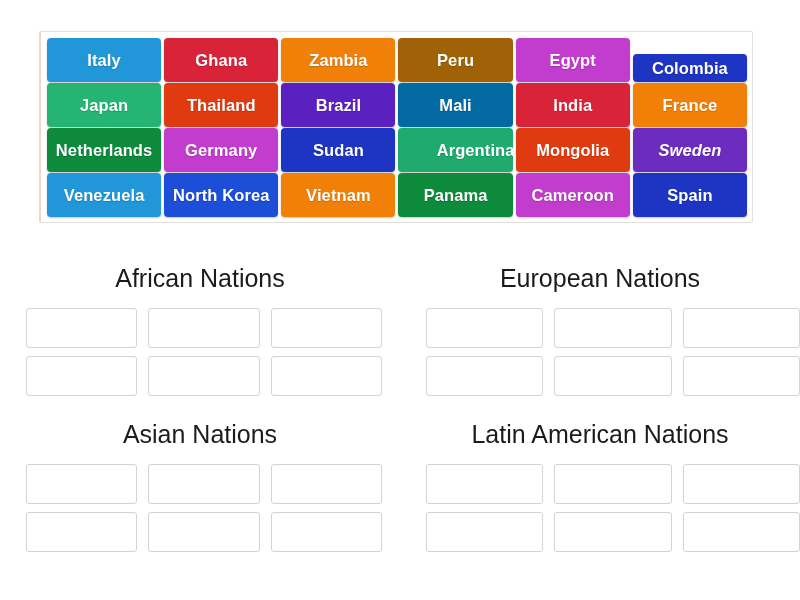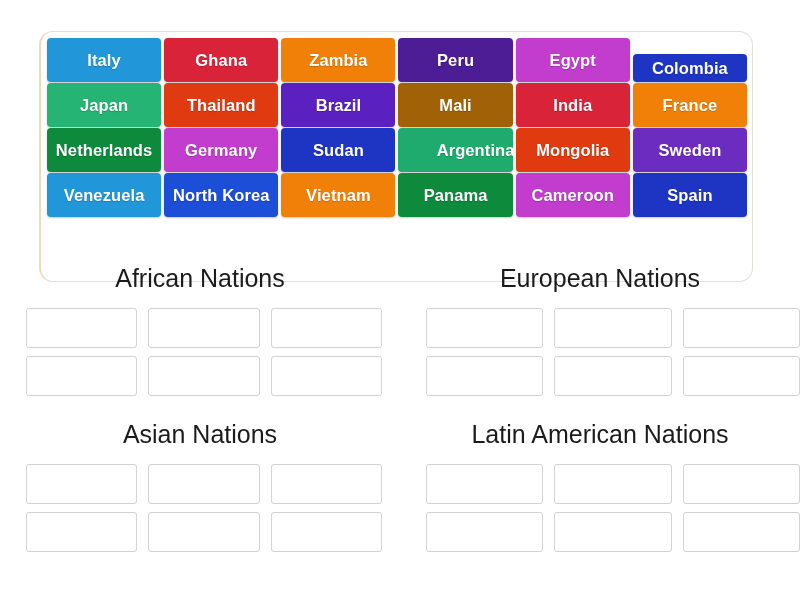--- a/index.html
+++ b/index.html
@@ -18,25 +18,25 @@
     height: 600px;
     background: #ffffff;
   }
 
   
   .word-bank {
     position: absolute;
     left: 39px;
     top: 31px;
     width: 714px;
-    height: 251px;
+    height: 192px;
     background: #ffffff;
     border: 1px solid #e3e0dc;
     border-left: 2px solid #f0d8bc;
-    border-radius: 14px;
+    border-radius: 2px;
     padding: 6px 5px 5px 6px;
   }
 
   .tile-grid {
     display: grid;
     grid-template-columns: repeat(6, 1fr);
     grid-auto-rows: 44px;
     gap: 1px 3px;
   }
 
@@ -106,35 +106,35 @@
 </head>
 <body>
 
 <div id="app">
 
   <div class="word-bank">
     <div class="tile-grid">
         <div class="tile" style="background: rgb(33, 150, 217);">Italy</div>
         <div class="tile" style="background: rgb(217, 35, 56);">Ghana</div>
         <div class="tile" style="background: rgb(240, 128, 8);">Zambia</div>
-        <div class="tile" style="background: #4c1d95; text-align: right;">Peru</div>
+        <div class="tile" style="background: #a16207; text-align: right;">Peru</div>
         <div class="tile" style="background: rgb(194, 60, 206);">Egypt</div>
         <div class="tile" style="background: rgb(30, 53, 196); margin-top: 16px;">Colombia</div>
         <div class="tile" style="background: rgb(37, 180, 115);">Japan</div>
         <div class="tile" style="background: rgb(224, 58, 16);">Thailand</div>
         <div class="tile" style="background: rgb(91, 33, 192);">Brazil</div>
-        <div class="tile" style="background: #a16207;">Mali</div>
+        <div class="tile" style="background: #0369a1;">Mali</div>
         <div class="tile" style="background: rgb(217, 35, 56);">India</div>
         <div class="tile" style="background: rgb(240, 128, 8);">France</div>
         <div class="tile" style="background: rgb(14, 138, 60);">Netherlands</div>
         <div class="tile" style="background: rgb(194, 60, 206);">Germany</div>
         <div class="tile" style="background: rgb(30, 53, 196);">Sudan</div>
         <div class="tile" style="background: rgb(31, 171, 110); padding-left: 40px;">Argentina</div>
         <div class="tile" style="background: rgb(224, 58, 16);">Mongolia</div>
-        <div class="tile" style="background: rgb(109, 44, 192);">Sweden</div>
+        <div class="tile" style="background: rgb(109, 44, 192); font-style: italic;">Sweden</div>
         <div class="tile" style="background: rgb(33, 150, 217);">Venezuela</div>
         <div class="tile" style="background: #1d4ed8;">North Korea</div>
         <div class="tile" style="background: rgb(240, 128, 8);">Vietnam</div>
         <div class="tile" style="background: rgb(14, 138, 60);">Panama</div>
         <div class="tile" style="background: rgb(194, 60, 206);">Cameroon</div>
         <div class="tile" style="background: rgb(30, 53, 196);">Spain</div>
       </div>
   </div>
 
   <div class="categories">

